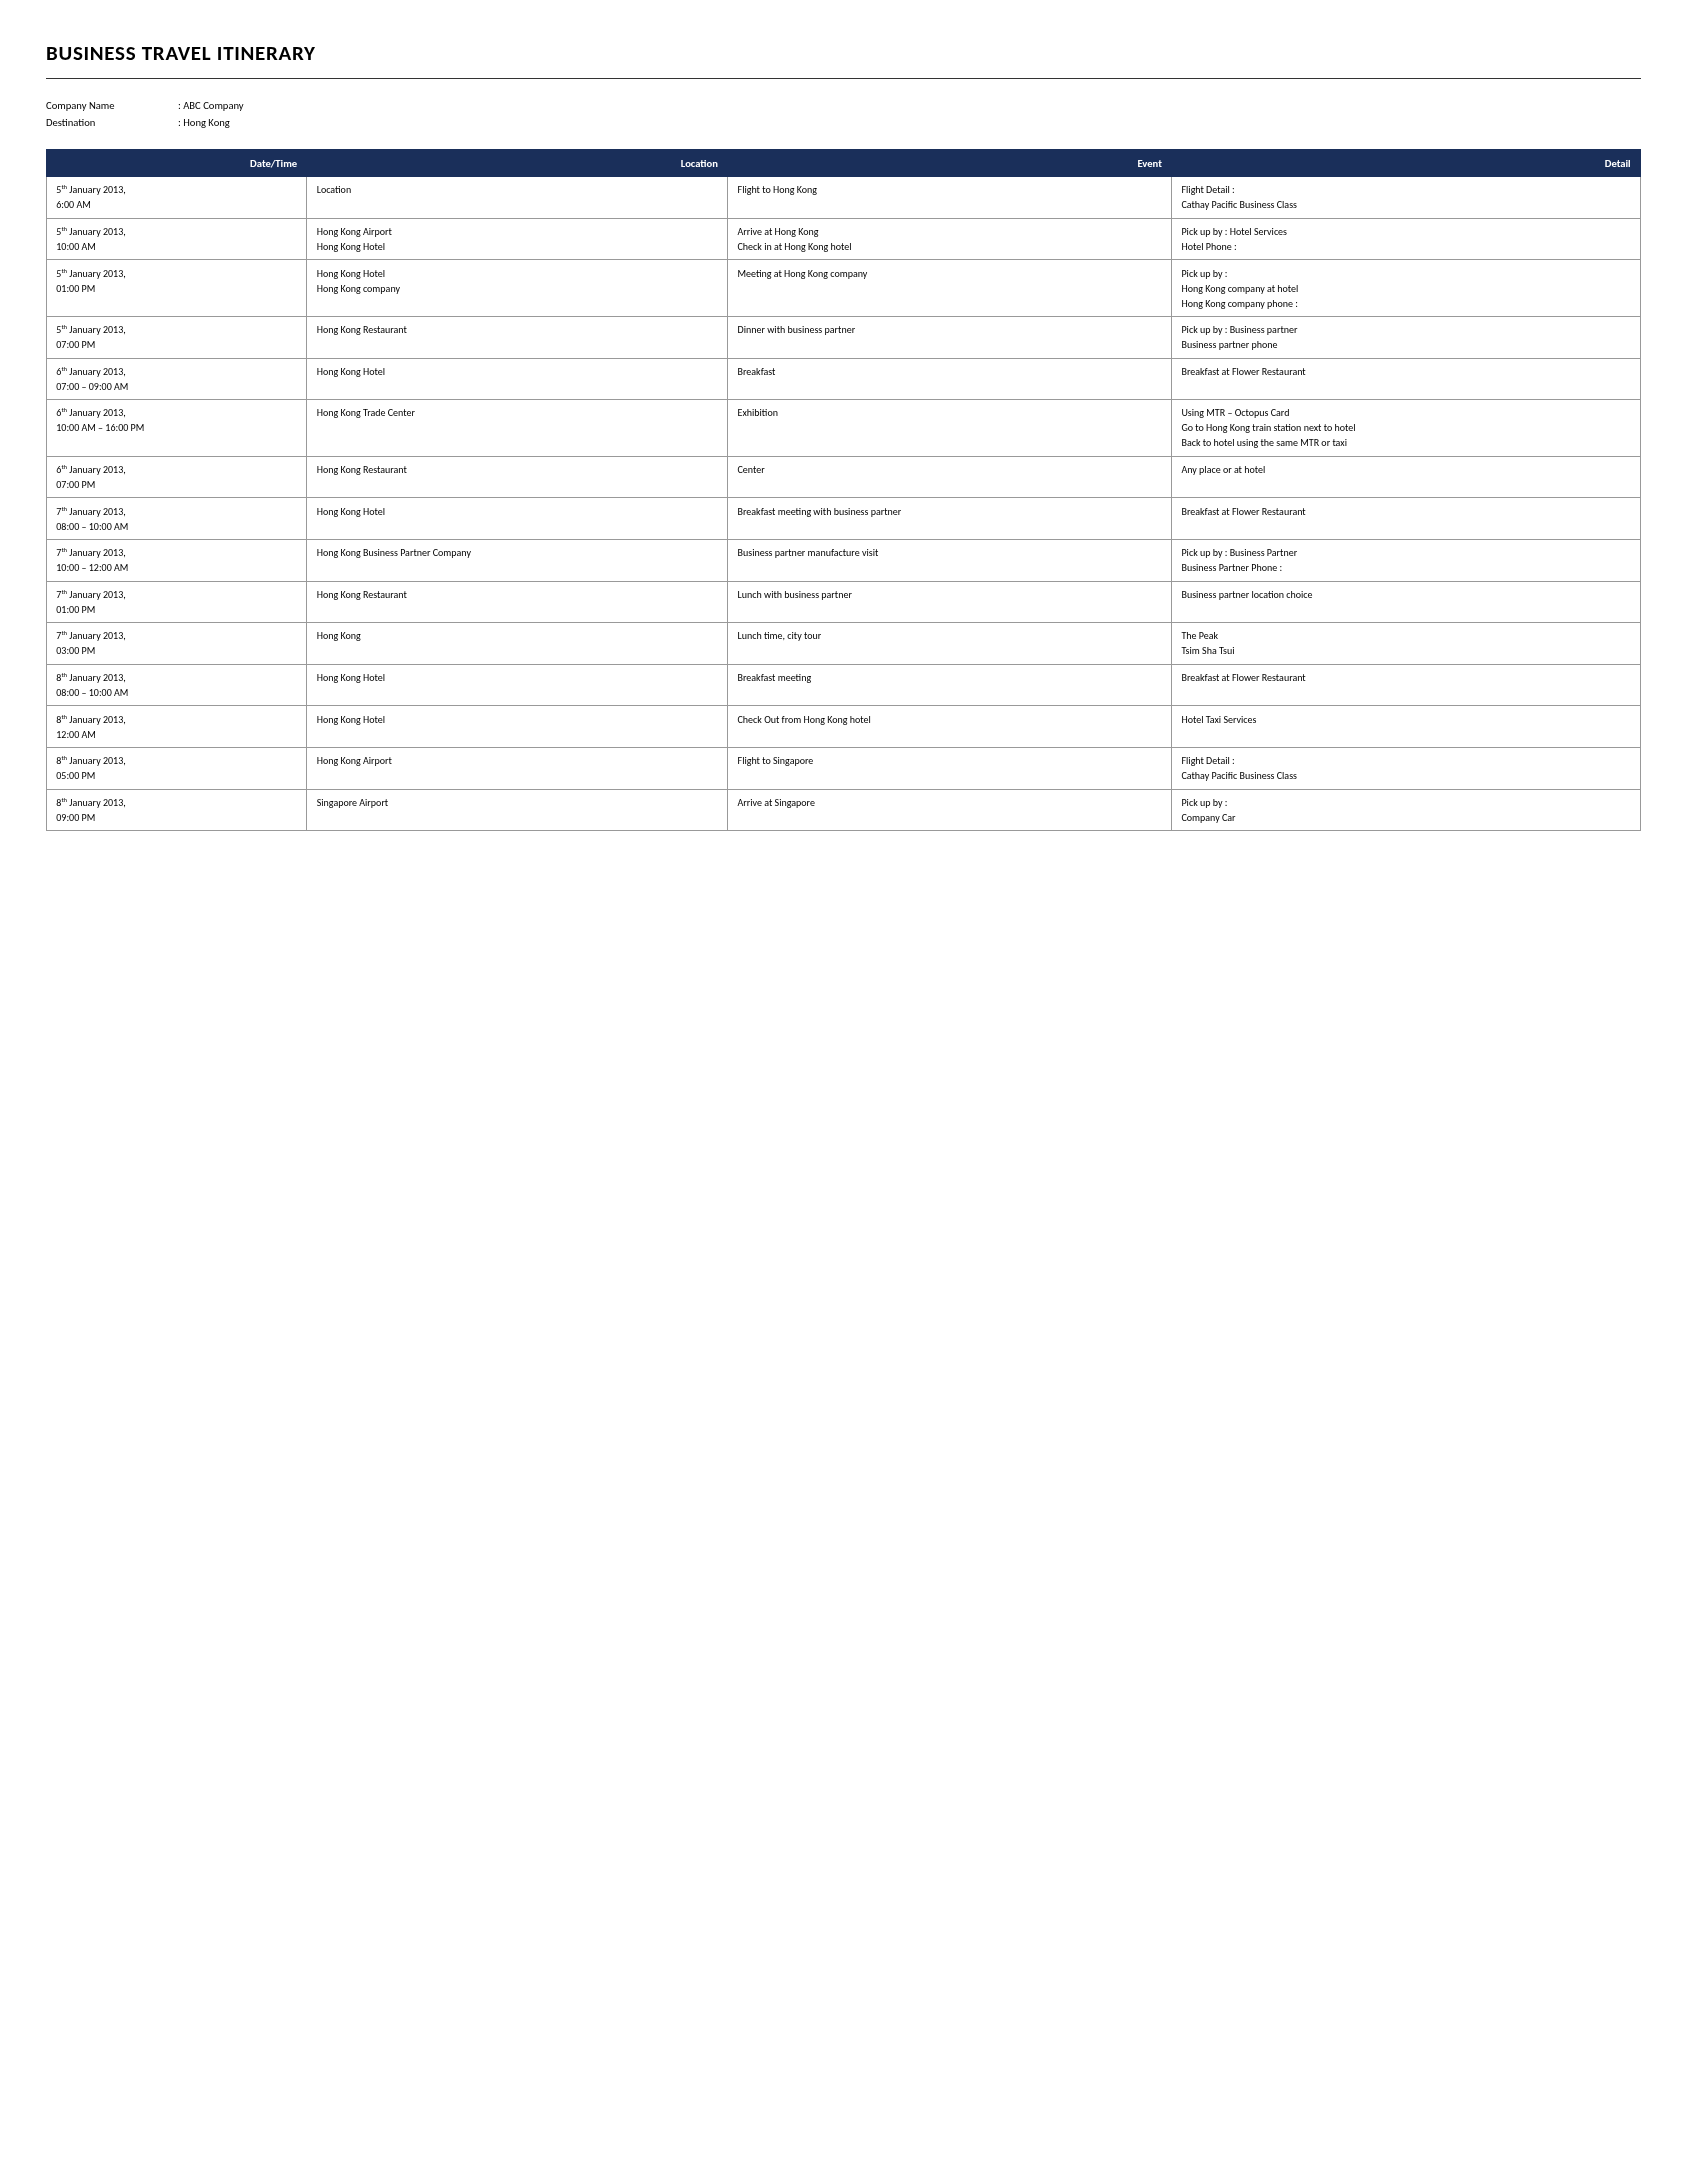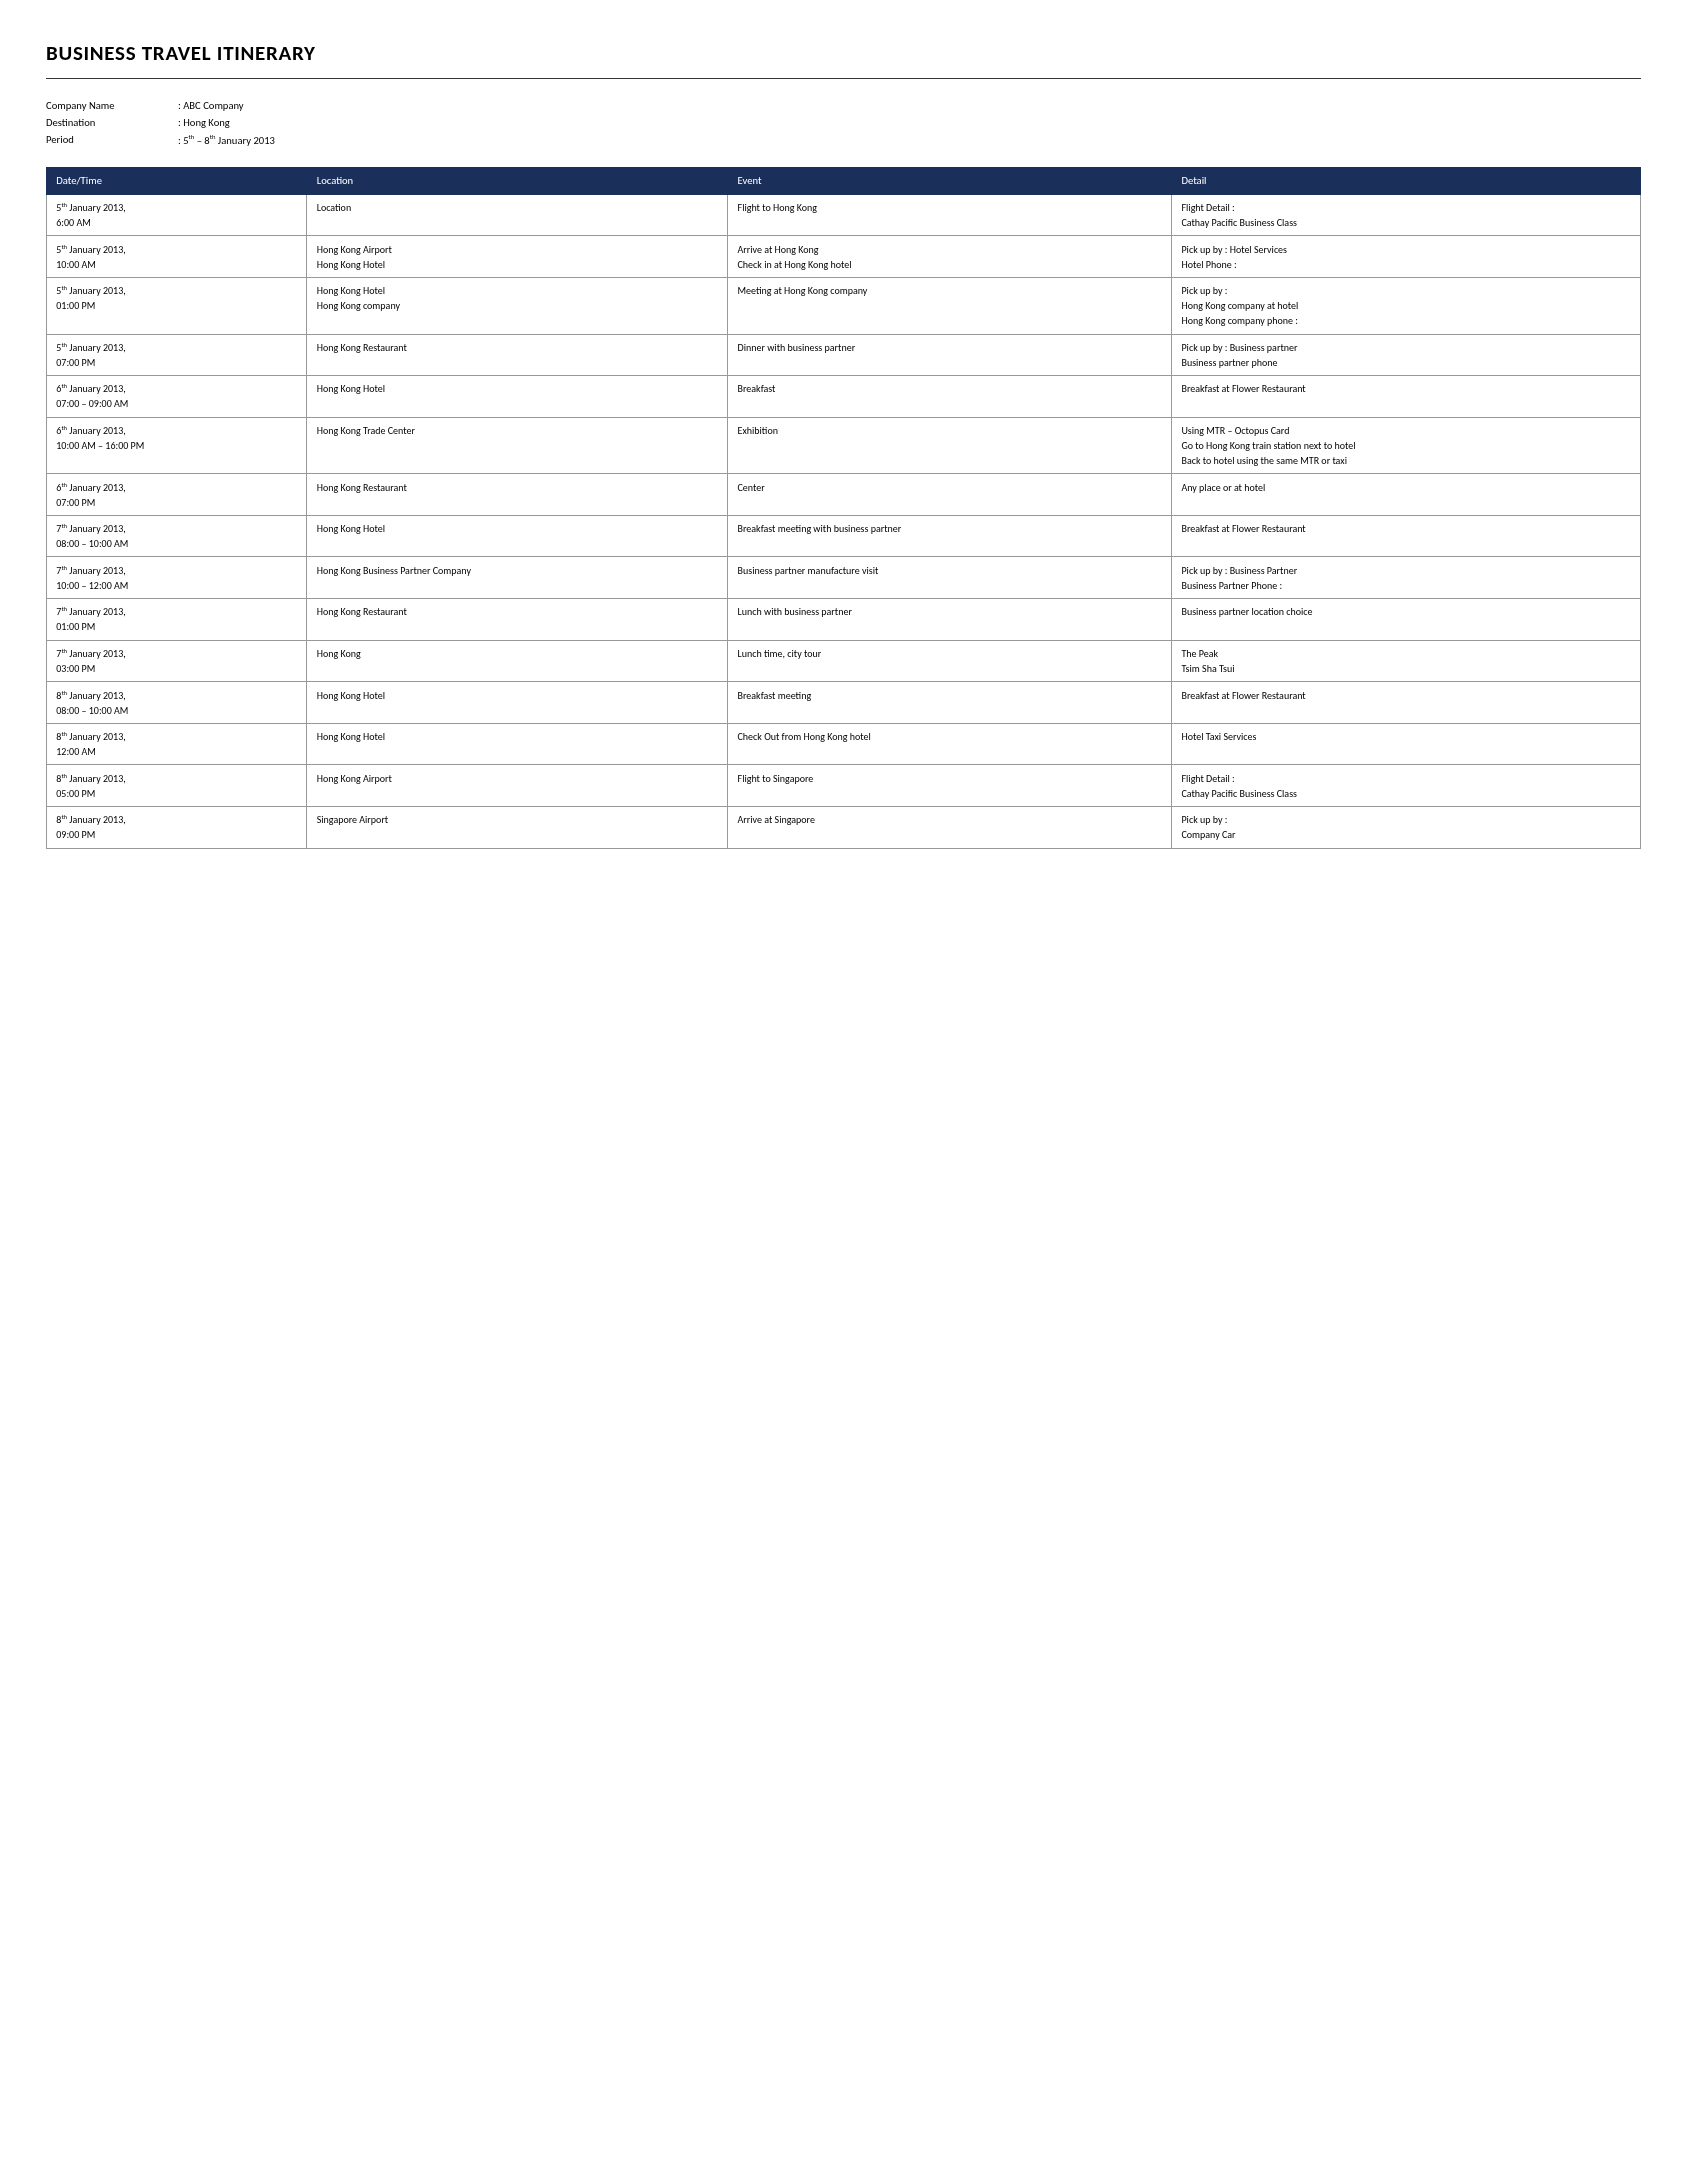--- a/index.html
+++ b/index.html
@@ -57,22 +57,22 @@
       font-size: 10px;
     }
 
     .itinerary-table thead tr {
       background-color: #1a2f5a;
       color: #ffffff;
     }
 
     .itinerary-table thead th {
       padding: 6.6px 9.3px;
-      text-align: left;
-      font-weight: normal;
+      text-align: right;
+      font-weight: bold;
       font-size: 10.6px;
       border: 0.7px solid #1a2f5a;
     }
 
     .itinerary-table tbody tr {
       border: 0.7px solid #999999;
     }
 
     .itinerary-table tbody td {
       padding: 5.3px 9.3px;
@@ -92,26 +92,20 @@
 <hr class="divider">
 
 <div class="info-section">
   <div class="info-row">
     <span class="info-label">Company Name</span>
     <span class="info-value">: ABC Company</span>
   </div>
   <div class="info-row">
     <span class="info-label">Destination</span>
     <span class="info-value">: Hong Kong</span>
-  </div>
-  <div class="info-row">
-    <span class="info-label">Period</span>
-    <span class="info-value">
-      : 5<sup>th</sup> – 8<sup>th</sup> January 2013
-    </span>
   </div>
 </div>
 
 <table class="itinerary-table">
   <thead>
     <tr>
       <th>Date/Time</th>
       <th>Location</th>
       <th>Event</th>
       <th>Detail</th>

